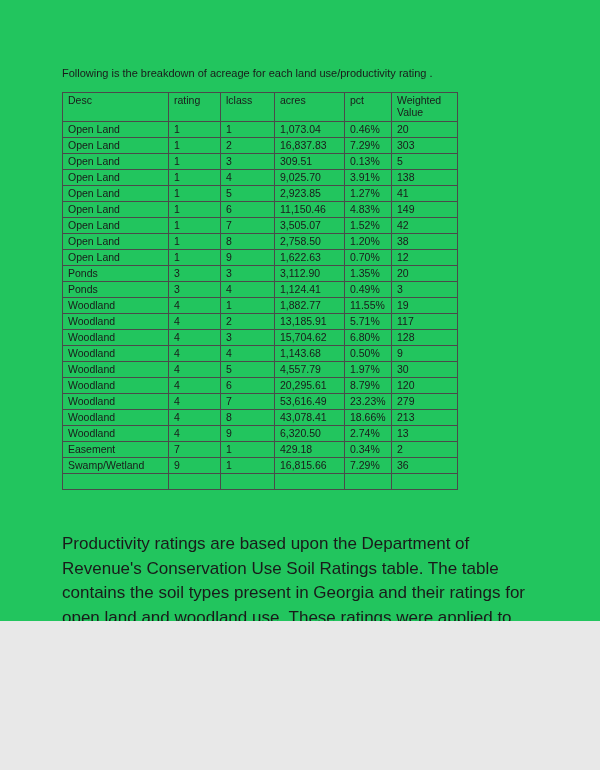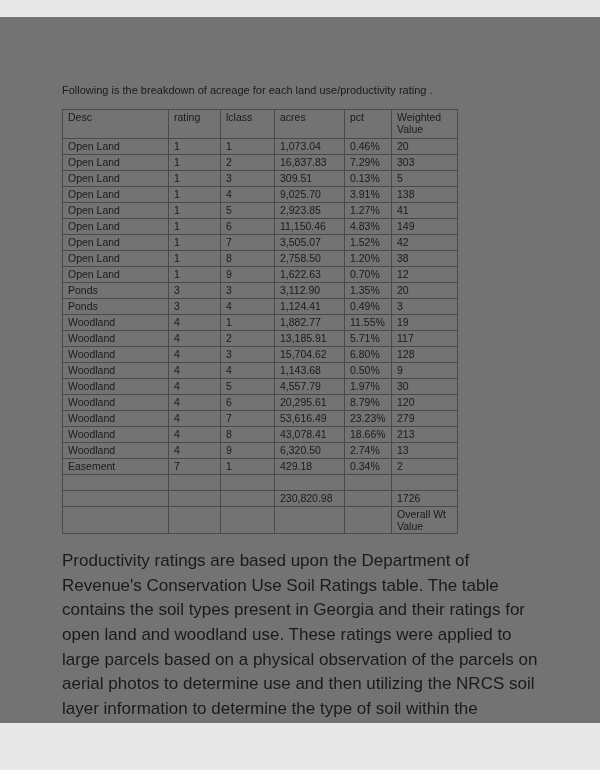--- a/index.html
+++ b/index.html
@@ -3,23 +3,23 @@
 <meta charset="utf-8">
 <style>
   html, body {
     margin: 0;
     padding: 0;
     background: #e8e8e8;
   }
   .page {
     position: relative;
     width: 600px;
-    height: 706px;
-    margin: 17px auto;
-    background: #737373;
+    height: 621px;
+    margin: 0 auto;
+    background: #22c55e;
     font-family: "Liberation Sans", "DejaVu Sans", sans-serif;
     color: #1a1a1a;
     overflow: hidden;
   }
   .intro {
     position: absolute;
     left: 62px;
     top: 66px;
     width: 480px;
     font-size: 11px;
@@ -260,42 +260,34 @@
         </tr>
         <tr>
           <td>Easement</td>
           <td>7</td>
           <td>1</td>
           <td>429.18</td>
           <td>0.34%</td>
           <td>2</td>
         </tr>
         <tr>
-          <td></td>
-          <td></td>
-          <td></td>
-          <td></td>
-          <td></td>
-          <td></td>
-        </tr>
-        <tr>
-          <td></td>
-          <td></td>
-          <td></td>
-          <td>230,820.98</td>
-          <td></td>
-          <td>1726</td>
-        </tr>
-        <tr>
-          <td></td>
-          <td></td>
-          <td></td>
-          <td></td>
-          <td></td>
-          <td>Overall Wt Value</td>
+          <td>Swamp/Wetland</td>
+          <td>9</td>
+          <td>1</td>
+          <td>16,815.66</td>
+          <td>7.29%</td>
+          <td>36</td>
+        </tr>
+        <tr>
+          <td></td>
+          <td></td>
+          <td></td>
+          <td></td>
+          <td></td>
+          <td></td>
         </tr>
       </tbody>
   </table>
 
   <div class="body-par">Productivity ratings are based upon the Department of Revenue's Conservation Use Soil Ratings table. The table contains the soil types present in Georgia and their ratings for open land and woodland use. These ratings were applied to large parcels based on a physical observation of the parcels on aerial photos to determine use and then utilizing the NRCS soil layer information to determine the type of soil within the observed use.  The table above represents the consolidation of this information for all large parcels in Lowndes County.</div>
 
   <div class="page-number">16</div>
 
 </div>
 

